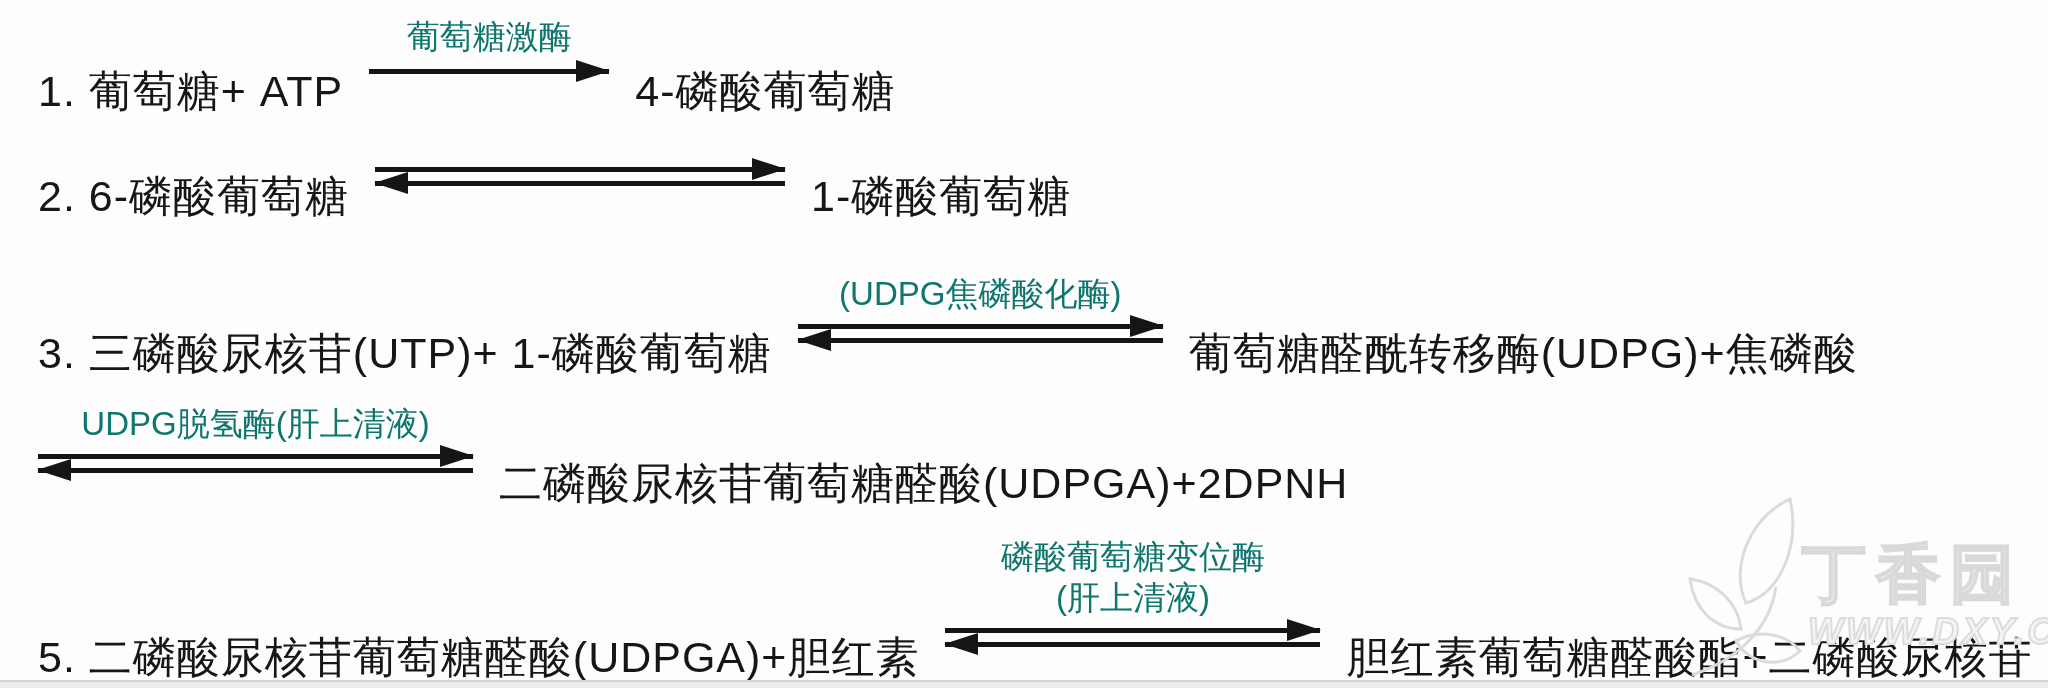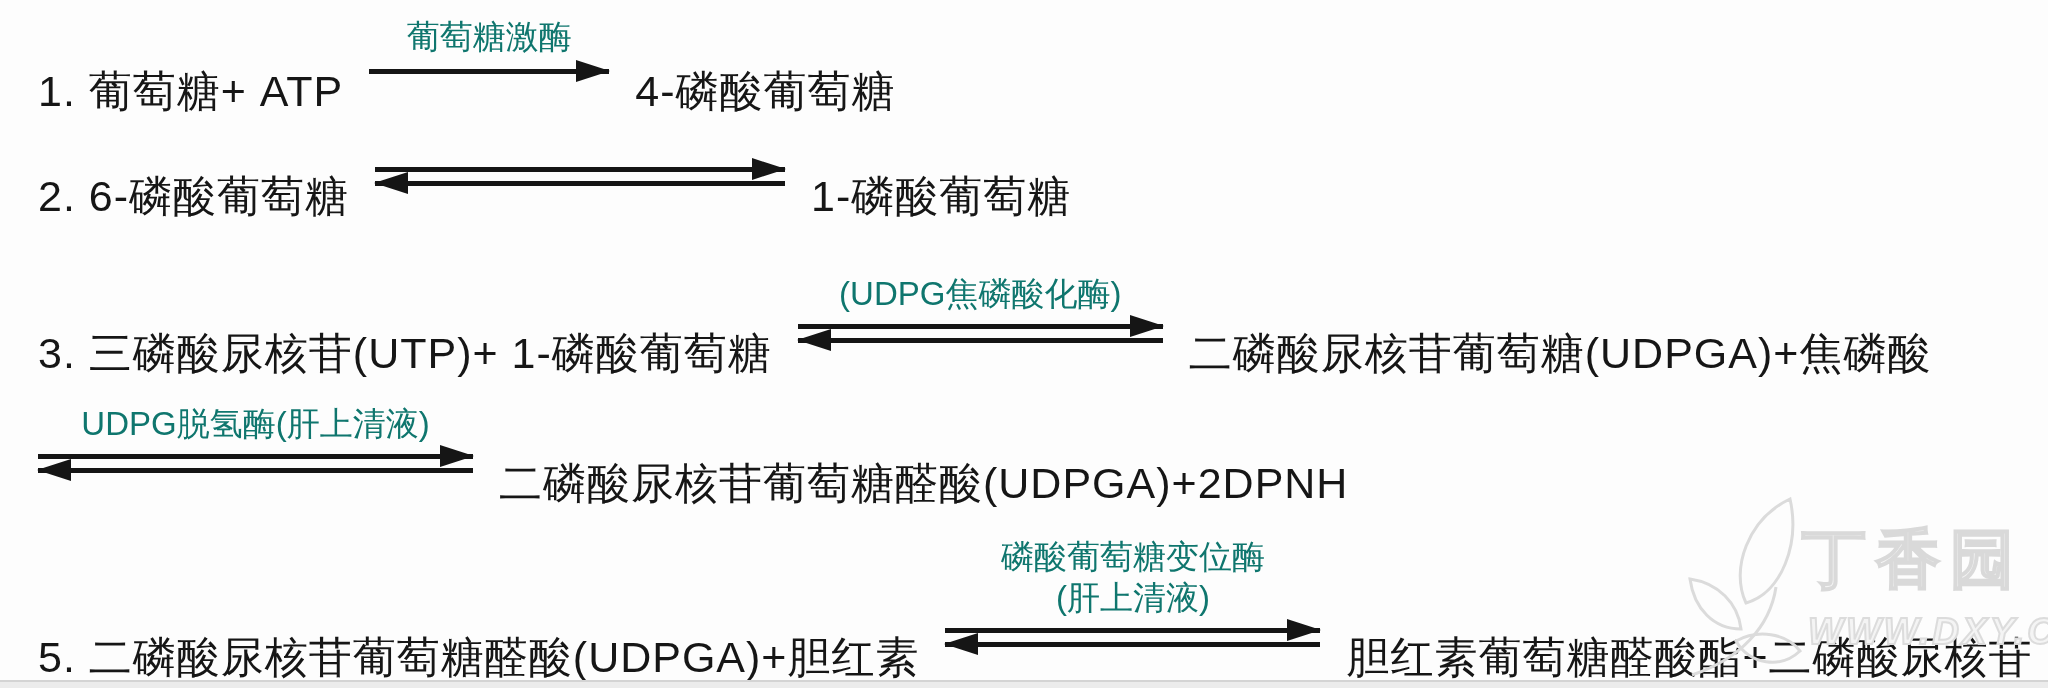--- a/index.html
+++ b/index.html
@@ -38,21 +38,21 @@
     content:"";position:absolute;left:-1px;top:50%;transform:translateY(-50%);
     border-top:11px solid transparent;border-bottom:11px solid transparent;
     border-right:34px solid #151515;
   }
   .watermark{
     position:absolute;right:6px;bottom:14px;width:360px;height:175px;
     pointer-events:none;
   }
   .wm-leaf{position:absolute;left:-4px;top:-8px;}
   .wm-brand{
-    position:absolute;left:120px;top:17px;
+    position:absolute;left:120px;top:32px;
     font-size:64px;font-weight:700;letter-spacing:10px;
     color:#f4f4f4;-webkit-text-stroke:2px #d9d9d9;white-space:nowrap;
   }
   .wm-url{
     position:absolute;left:126px;top:112px;
     font-size:37px;font-weight:700;font-style:italic;letter-spacing:3px;
     color:#f4f4f4;-webkit-text-stroke:2px #dcdcdc;white-space:nowrap;
   }
   .bottom-edge{
     position:absolute;left:0;right:0;bottom:0;height:6px;
@@ -91,21 +91,21 @@
   <div class="arrowbox" style="width:365px">
     <div class="enzyme rev-label">
       <br>
       <span>(UDPG焦磷酸化酶)</span>
     </div>
     <div class="rev">
       <div class="bar bart"></div>
       <div class="bar barb"></div>
     </div>
   </div>
-  <span class="txt">二磷酸尿核苷葡萄糖(UDPGA)+焦磷酸</span>
+  <span class="txt">葡萄糖醛酰转移酶(UDPG)+焦磷酸</span>
 </div>
 
 <div class="rxn" style="top:433px">
   <div class="arrowbox" style="width:435px">
     <div class="enzyme rev-label">
       <span>UDPG脱氢酶(肝上清液)</span>
     </div>
     <div class="rev">
       <div class="bar bart"></div>
       <div class="bar barb"></div>

